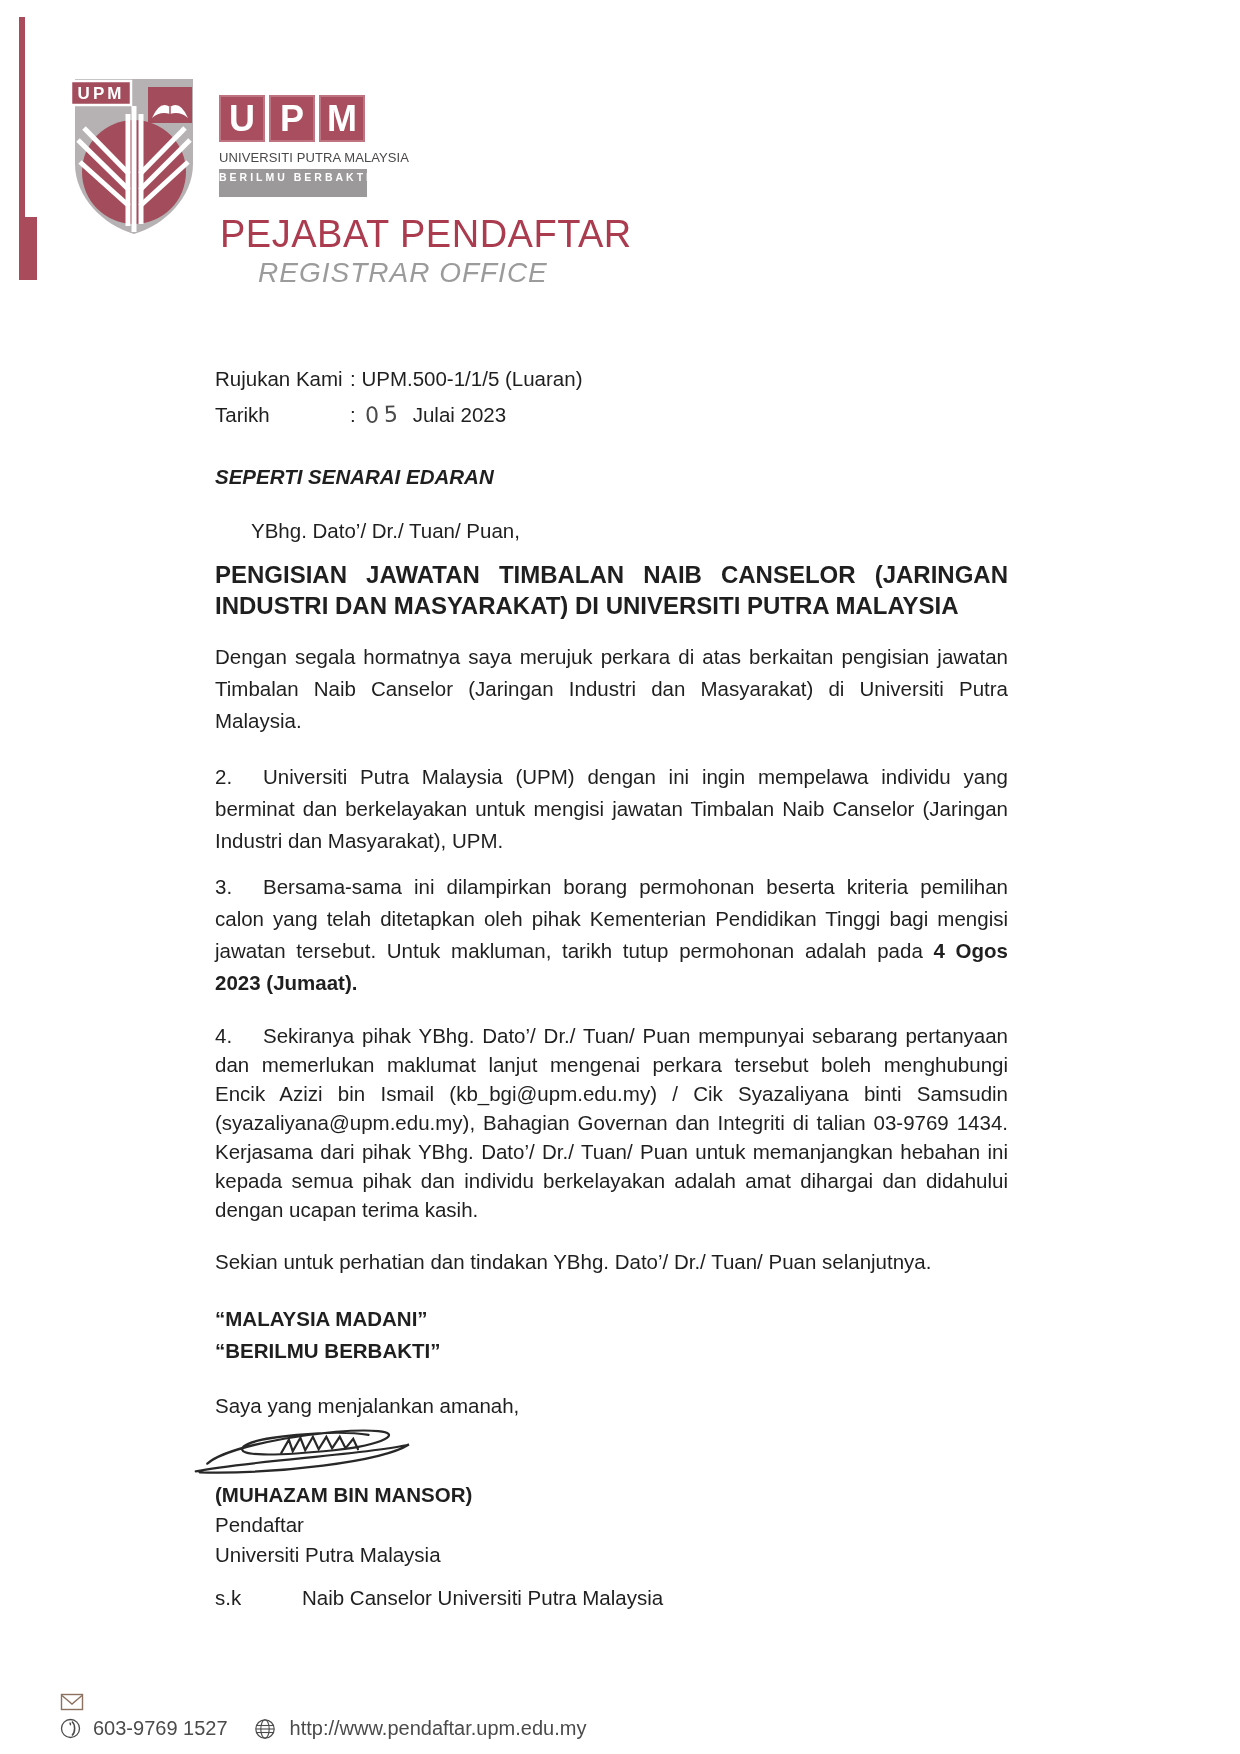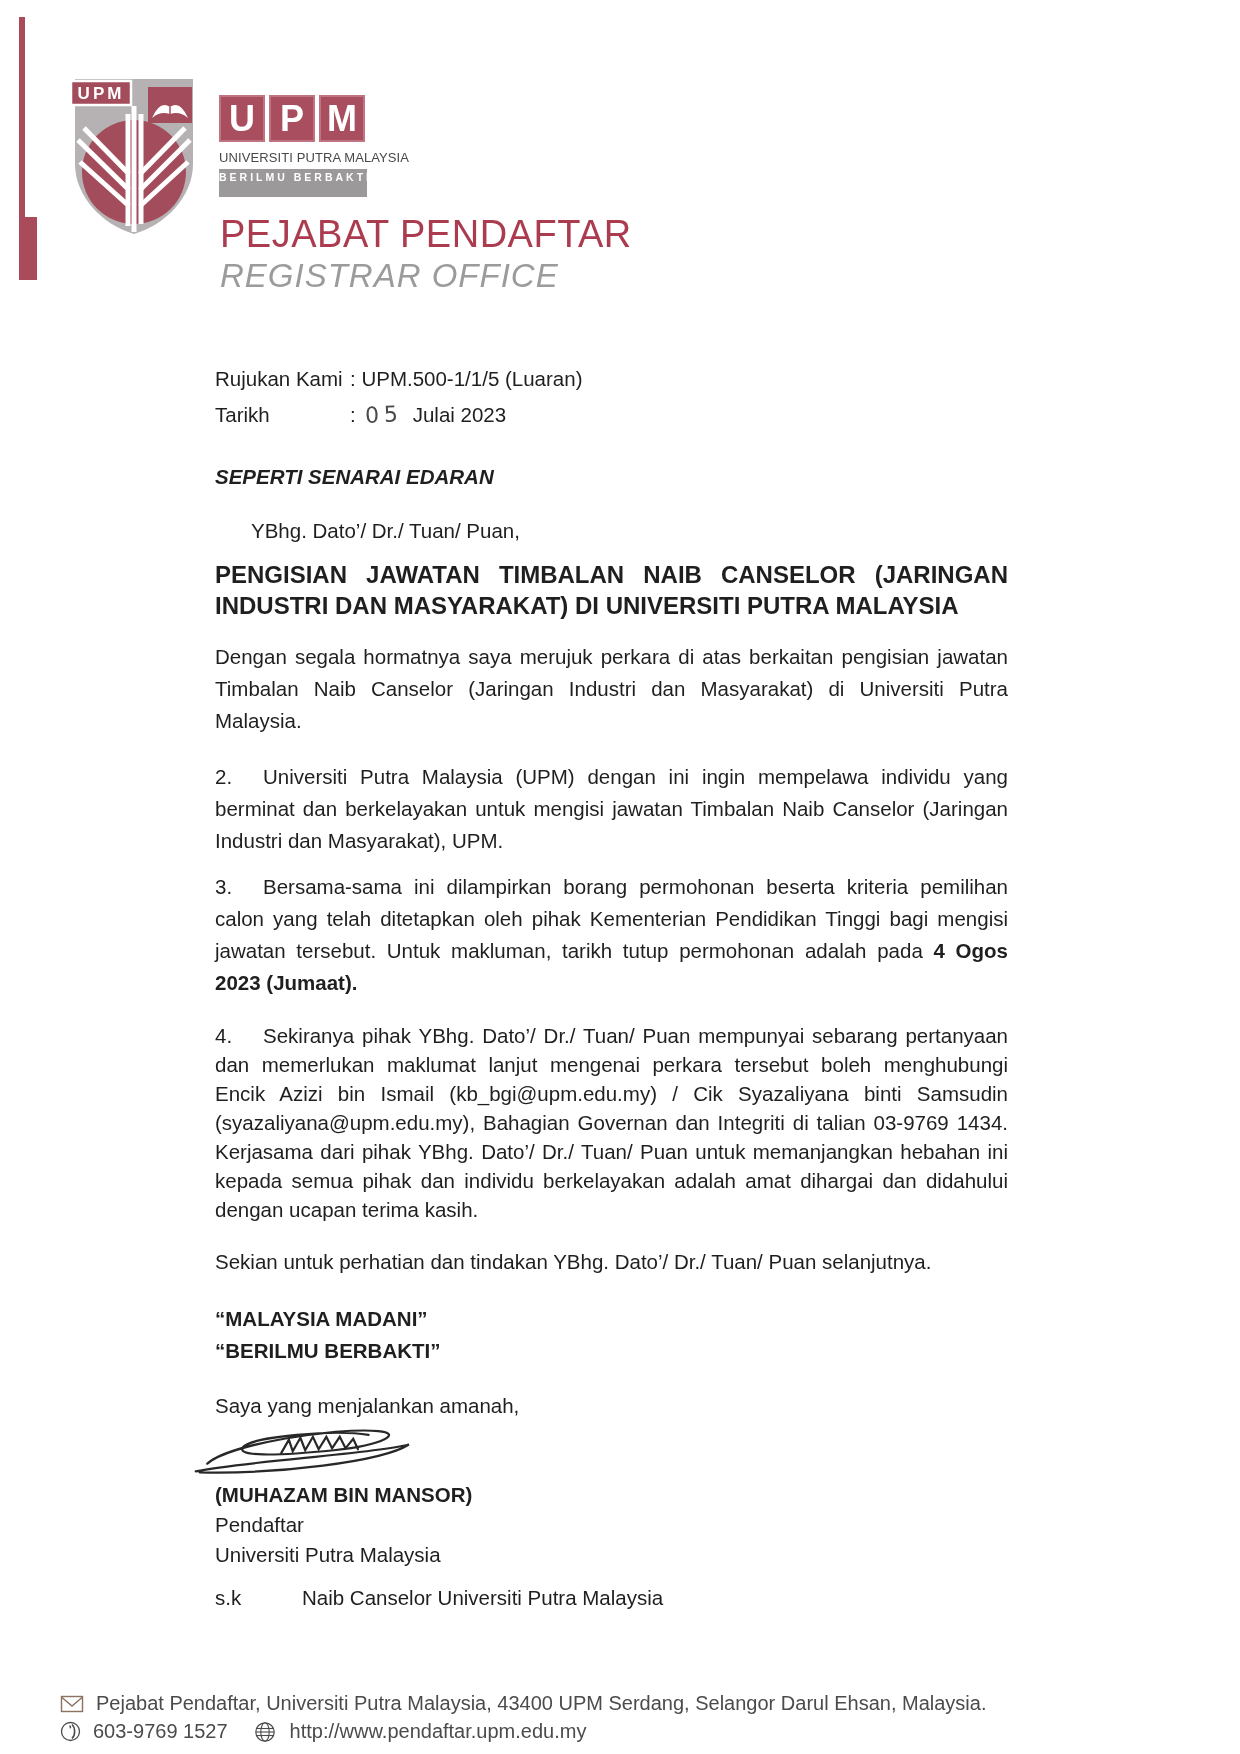--- a/index.html
+++ b/index.html
@@ -30,21 +30,21 @@
   .univ-line{margin-top:8px;font-size:13px;color:#4b484a;letter-spacing:0.1px;white-space:nowrap;}
   .motto-bar{
     margin-top:4px;width:148px;height:28px;background:#9c999b;
     color:#ffffff;font-weight:bold;font-size:10.5px;line-height:16px;
     text-align:center;letter-spacing:3px;white-space:nowrap;
   }
 
   
   .office{position:absolute;left:220px;top:213px;}
   .office-primary{font-size:38px;color:#ab3b4e;letter-spacing:0.5px;font-weight:500;}
-  .office-secondary{font-size:33px;color:#9b9b9b;font-style:italic;letter-spacing:1px;margin-top:1px;}
+  .office-secondary{font-size:28px;color:#9b9b9b;font-style:italic;letter-spacing:1px;margin-top:1px;margin-left:38px;}
 
   
   .content{position:absolute;left:215px;top:363px;width:793px;font-size:20.5px;line-height:32px;}
   .ref-row{display:flex;}
   .ref-row.second{margin-top:4px;}
   .ref-label{width:135px;flex:0 0 135px;}
   .ref-value{}
   .handwrite{
     display:inline-block;font-family:"DejaVu Sans",sans-serif;color:#4a4a4a;
     transform:rotate(-3deg);font-size:22px;letter-spacing:5px;margin:0 10px 0 9px;
@@ -172,21 +172,20 @@
     </div>
 
   </div>
 
   <div class="footer">
     <div class="footer-row">
       <svg class="f-icon" width="24" height="20" viewBox="0 0 24 20">
         <rect x="1.5" y="2.5" width="21" height="15" fill="none" stroke="#8a7160" stroke-width="1.4"></rect>
         <path d="M2,3.5 L12,12 L22,3.5" fill="none" stroke="#8a7160" stroke-width="1.4"></path>
       </svg>
-      <span>Pejabat Pendaftar, Universiti Putra Malaysia, 43400 UPM Serdang, Selangor Darul Ehsan, Malaysia.</span>
     </div>
     <div class="footer-row second">
       <svg class="f-icon" width="21" height="21" viewBox="0 0 21 21">
         <circle cx="10.5" cy="10.5" r="9" fill="none" stroke="#4b4b4b" stroke-width="1.3"></circle>
         <path d="M12,3.5 C15.5,6.5 15.5,14.5 12,17.5" fill="none" stroke="#4b4b4b" stroke-width="1.6"></path>
         <path d="M9.5,5 C10.8,5.4 10.8,6.6 9.8,7" fill="none" stroke="#4b4b4b" stroke-width="1.4"></path>
       </svg>
       <span>603-9769 1527</span>
       <span class="globe-wrap">
         <svg class="f-icon" style="margin:0;display:block;" width="22" height="22" viewBox="0 0 22 22">

